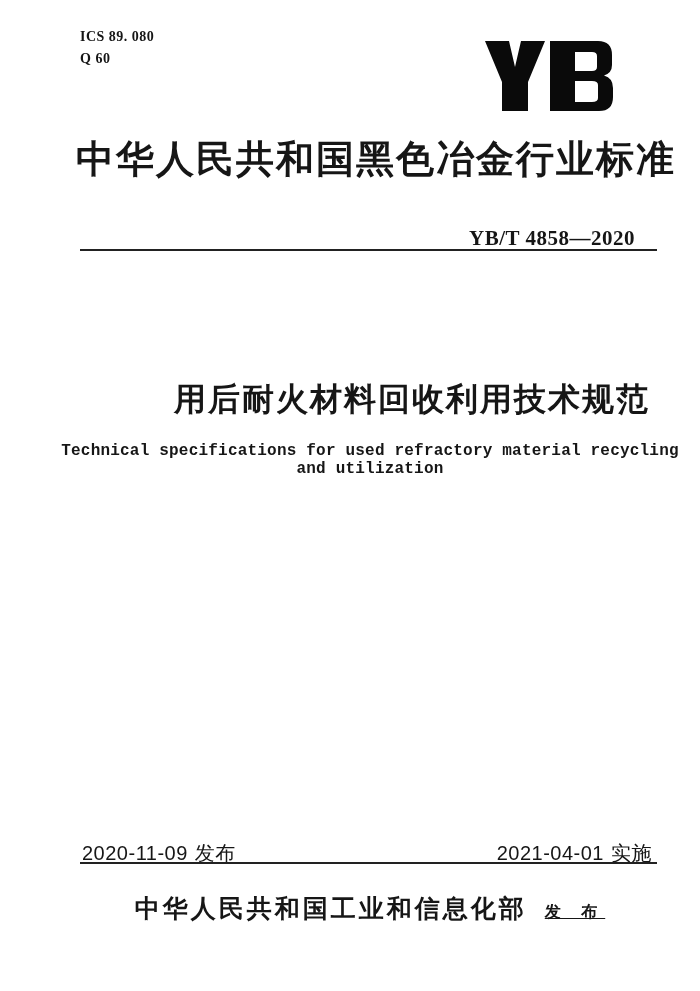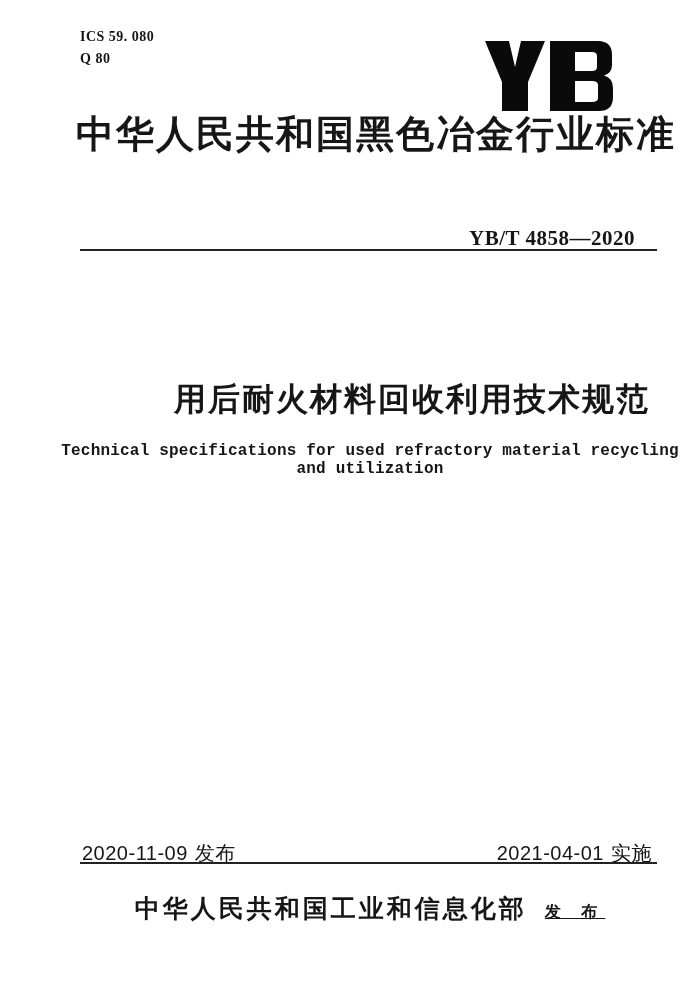--- a/index.html
+++ b/index.html
@@ -31,21 +31,21 @@
     left: 485px;
     top: 41px;
     width: 132px;
     height: 70px;
   }
   .yb-logo path { fill: #0a0a0a; }
   .org-title {
     position: absolute;
     left: 76px;
     right: 46px;
-    top: 109px;
+    top: 134px;
     text-align: center;
     font-size: 38px;
     font-weight: bold;
     letter-spacing: 2px;
     white-space: nowrap;
     font-family: "Liberation Sans", sans-serif;
   }
   .std-number {
     position: absolute;
     right: 65px;
@@ -128,22 +128,22 @@
     white-space: nowrap;
     text-decoration: underline;
   }
 </style>
 </head>
 <body>
 
 <div class="page">
 
   <div class="ics-block">
-    <div>ICS 59. 080</div>
-    <div>Q 80</div>
+    <div>ICS 89. 080</div>
+    <div>Q 60</div>
   </div>
 
   <svg class="yb-logo" viewBox="0 0 132 70" role="img" aria-label="YB">
     <path fill-rule="evenodd" d="
       M0,0 H24 L30,26 L36,0 H60 L43,41 V70 H17 V41 Z
       M65,0 H113 Q127,0 127,14 V24 Q127,32 119,34.5 Q128,37 128,47 V56 Q128,70 114,70 H65 Z
       M90,11 H107 Q112,11 112,15 V26 Q112,30 107,30 H90 Z
       M90,40 H107 Q113,40 113,44 V57 Q113,61 107,61 H90 Z"></path>
   </svg>
 

